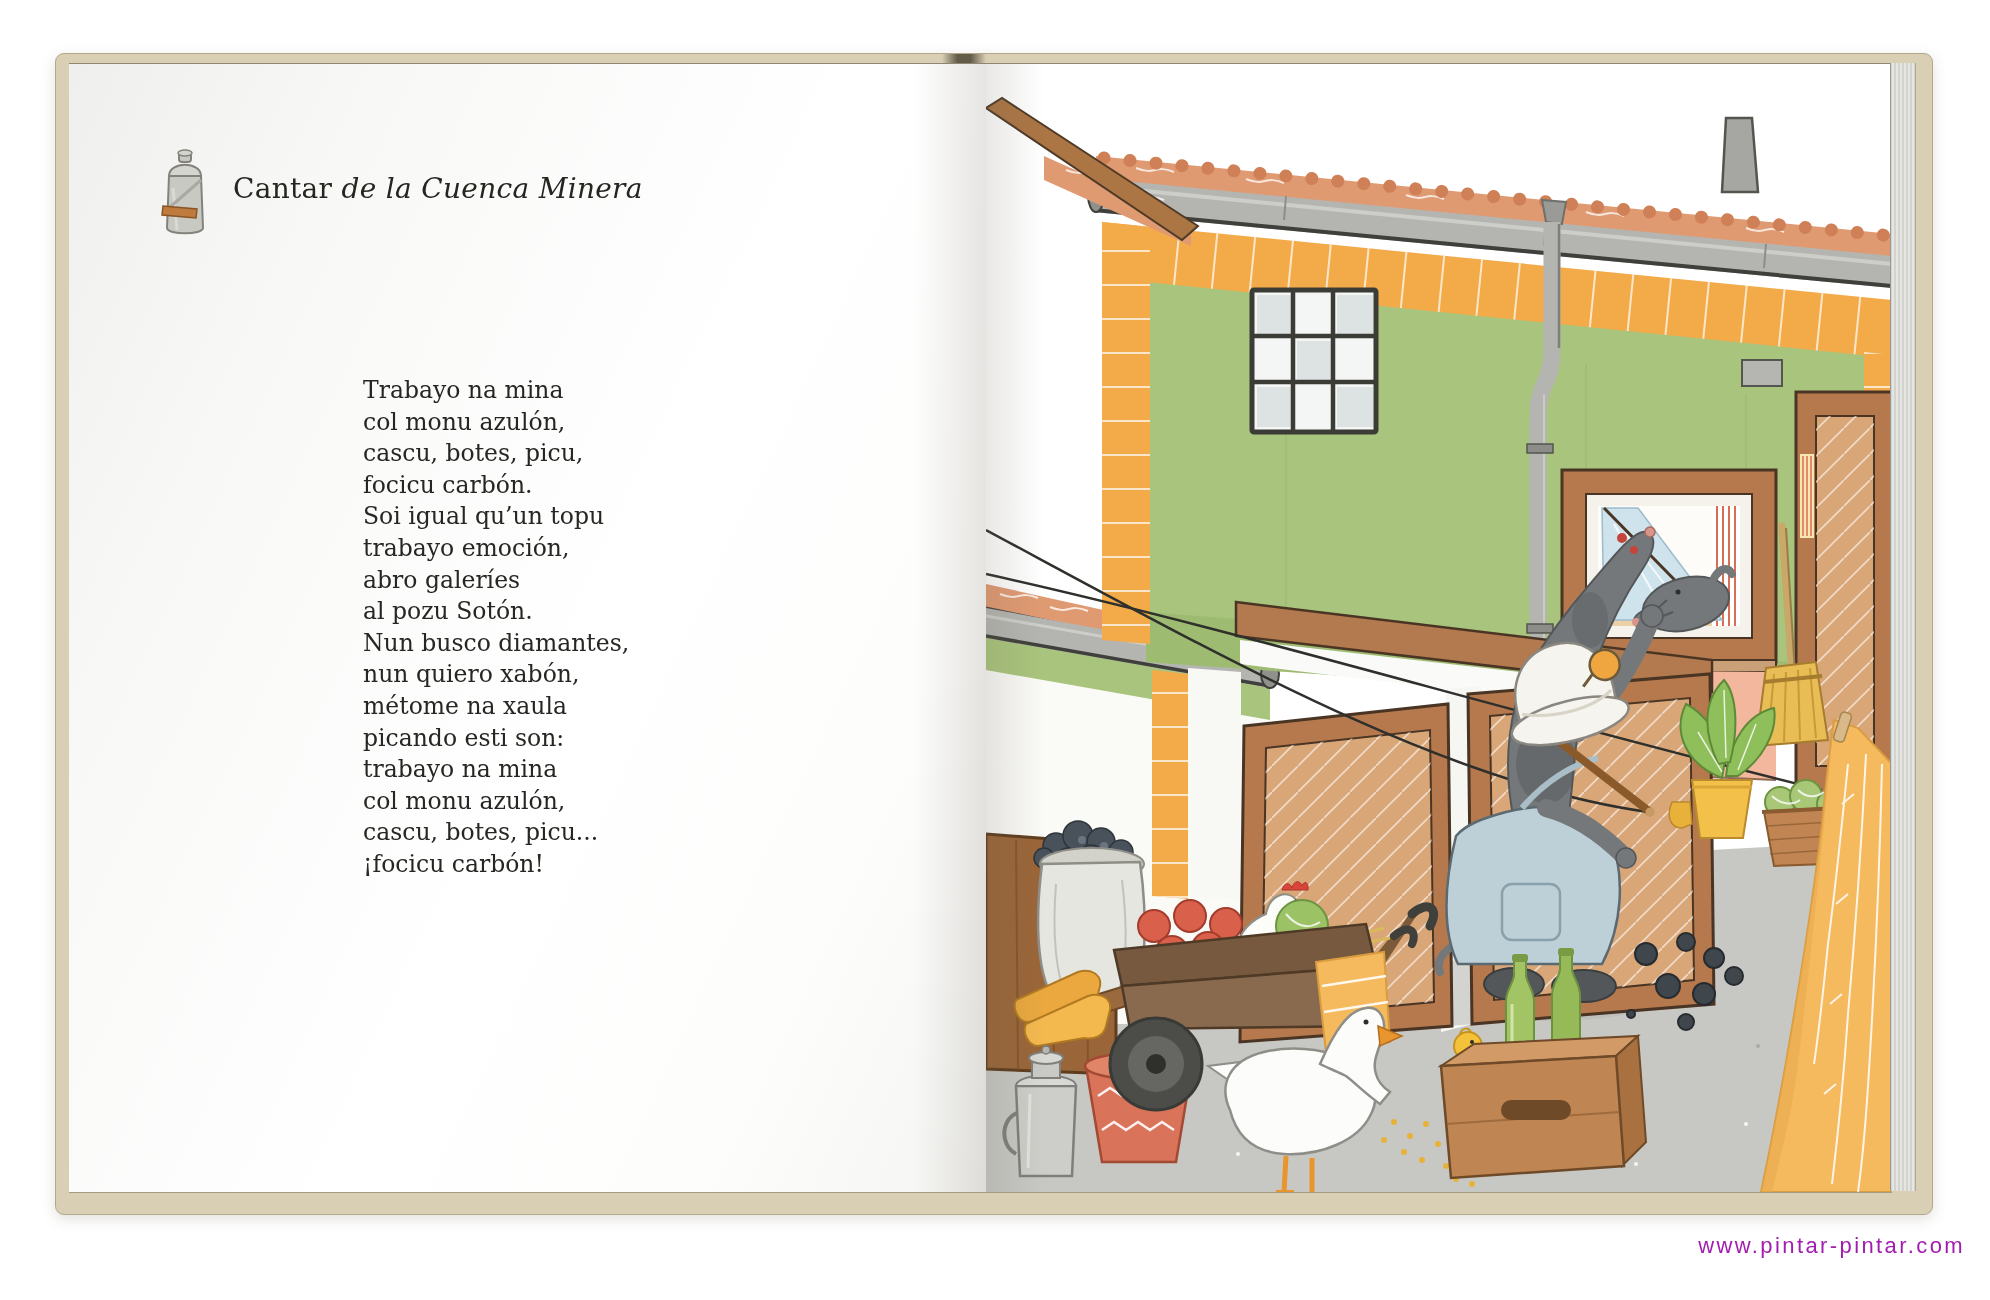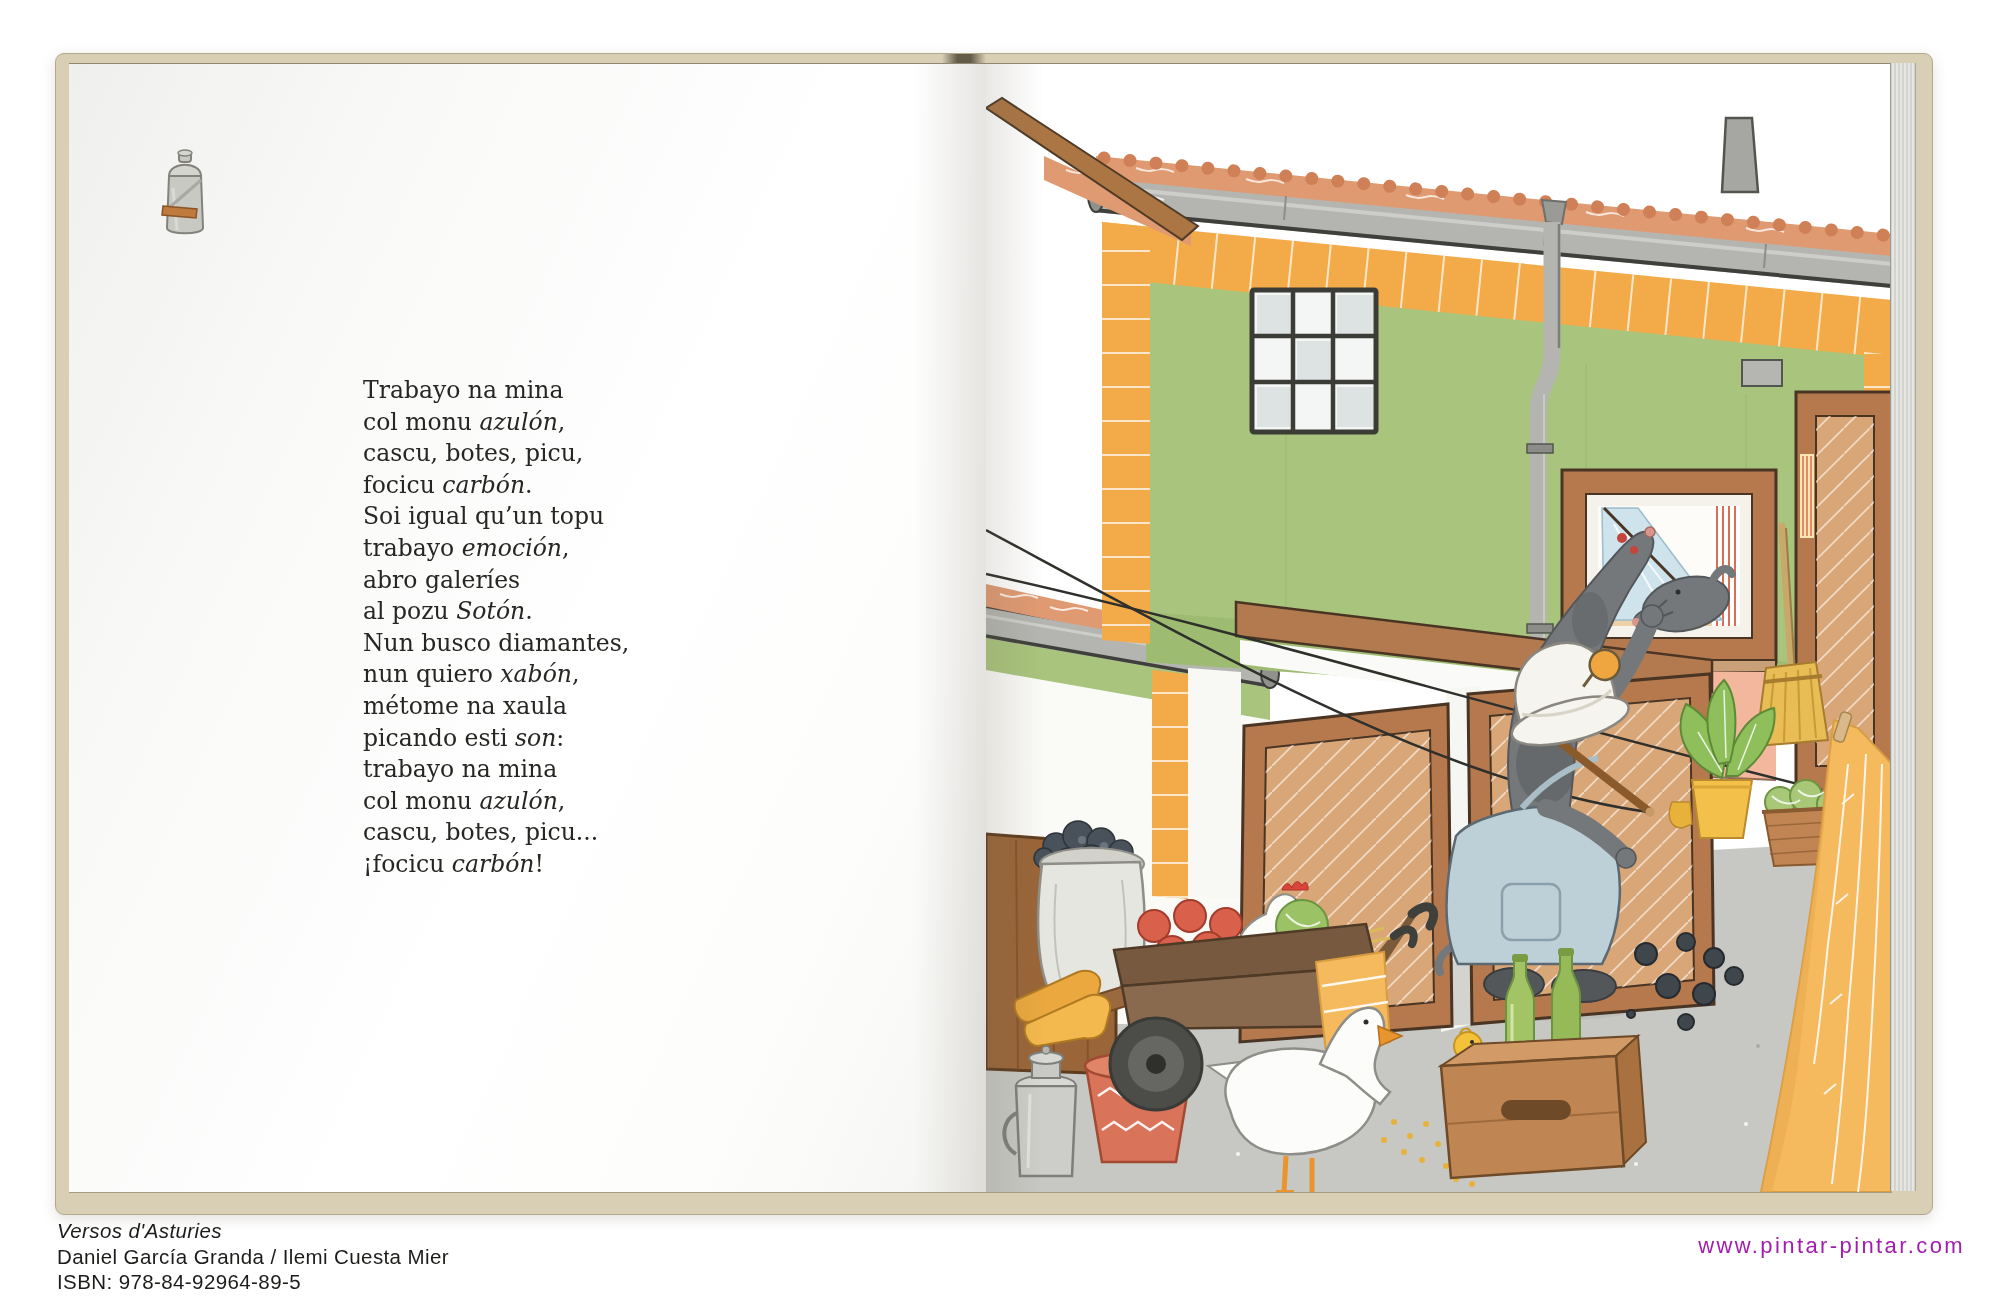--- a/index.html
+++ b/index.html
@@ -19,21 +19,21 @@
          background:linear-gradient(90deg,rgba(108,102,88,0) 0%,rgba(108,102,88,.17) 100%);}
   .gutter-shadow-r{position:absolute;left:0;top:0;bottom:0;width:58px;pointer-events:none;
          background:linear-gradient(90deg,rgba(108,102,88,.15) 0%,rgba(108,102,88,0) 100%);}
   .fore-edge{position:absolute;right:16px;top:9px;bottom:23px;width:24px;
          border-left:1px solid #9a9a94;border-right:1px solid #aaa79c;
          background:repeating-linear-gradient(90deg,#c9c9c5 0px,#efefed 2px,#c9c9c5 4px);}
   .lamp-icon{position:absolute;left:88px;top:84px;width:56px;height:90px;}
   .chapter-title{position:absolute;left:164px;top:108px;font-size:28px;color:#262620;letter-spacing:.3px;}
   .chapter-title .it{font-style:italic;}
   .poem{position:absolute;left:294px;top:311px;font-size:23.5px;line-height:31.6px;color:#262622;}
-  .poem .it{font-style:italic;}
+  .poem .it{}
   .credits{position:absolute;left:57px;top:1218px;font-family:"Liberation Sans",sans-serif;
            font-size:20.5px;line-height:25.5px;color:#1c1c1a;letter-spacing:.4px;}
   .credits .book-title{font-style:italic;}
   .site-url{position:absolute;right:25px;top:1233px;font-family:"Liberation Sans",sans-serif;
             font-size:22px;color:#a21caf;letter-spacing:2.4px;}
   svg{display:block;}
 </style>
 </head>
 <body>
 
@@ -48,20 +48,23 @@
         <svg class="lamp-icon" viewBox="0 0 56 90" width="56" height="90">
           <path d="M12,28 L44,28 L46,80 C46,87 10,87 10,80 Z" fill="#c9c9c3" stroke="#83837b" stroke-width="2"></path>
           <path d="M16,40 L20,82" stroke="#dededa" stroke-width="3" opacity="0.8"></path>
           <path d="M12,28 C12,13 44,13 44,28 Z" fill="#d5d5cf" stroke="#83837b" stroke-width="2"></path>
           <rect x="22" y="5" width="12" height="9" rx="3" fill="#c9c9c3" stroke="#83837b" stroke-width="2"></rect>
           <ellipse cx="28" cy="5" rx="7" ry="3" fill="#d5d5cf" stroke="#83837b" stroke-width="1.5"></ellipse>
           <path d="M44,32 L12,60" stroke="#a9a9a1" stroke-width="3" fill="none"></path>
           <path d="M6,58 L40,61 L39,70 L5,67 Z" fill="#bf7a3e" stroke="#8a5526" stroke-width="1.5"></path>
         </svg>
 
+        <div class="chapter-title">
+          <span>Cantar </span><span class="it">de la Cuenca Minera</span>
+        </div>
 
         <div class="poem">
             <div><span>Trabayo na mina</span></div>
             <div><span>col monu </span><span class="it">azulón</span><span>,</span></div>
             <div><span>cascu, botes, picu,</span></div>
             <div><span>focicu </span><span class="it">carbón</span><span>.</span></div>
             <div><span>Soi igual qu’un topu</span></div>
             <div><span>trabayo </span><span class="it">emoción</span><span>,</span></div>
             <div><span>abro galeríes</span></div>
             <div><span>al pozu </span><span class="it">Sotón</span><span>.</span></div>
@@ -427,19 +430,14 @@
             <rect x="852" y="648" width="11" height="30" rx="4" fill="#d9b98a" stroke="#a5854e" stroke-width="1.5" transform="rotate(18 857 660)"></rect>
           </g>
         </svg>
         <div class="gutter-shadow-r"></div>
       </div>
     </div>
 
     <div class="fore-edge"></div>
   </div>
 
-  <div class="credits">
-    <div class="book-title">Versos d'Asturies</div>
-    <div>Daniel García Granda / Ilemi Cuesta Mier</div>
-    <div>ISBN: 978-84-92964-89-5</div>
-  </div>
   <div class="site-url">www.pintar-pintar.com</div>
 </div>
 
 </body></html>

